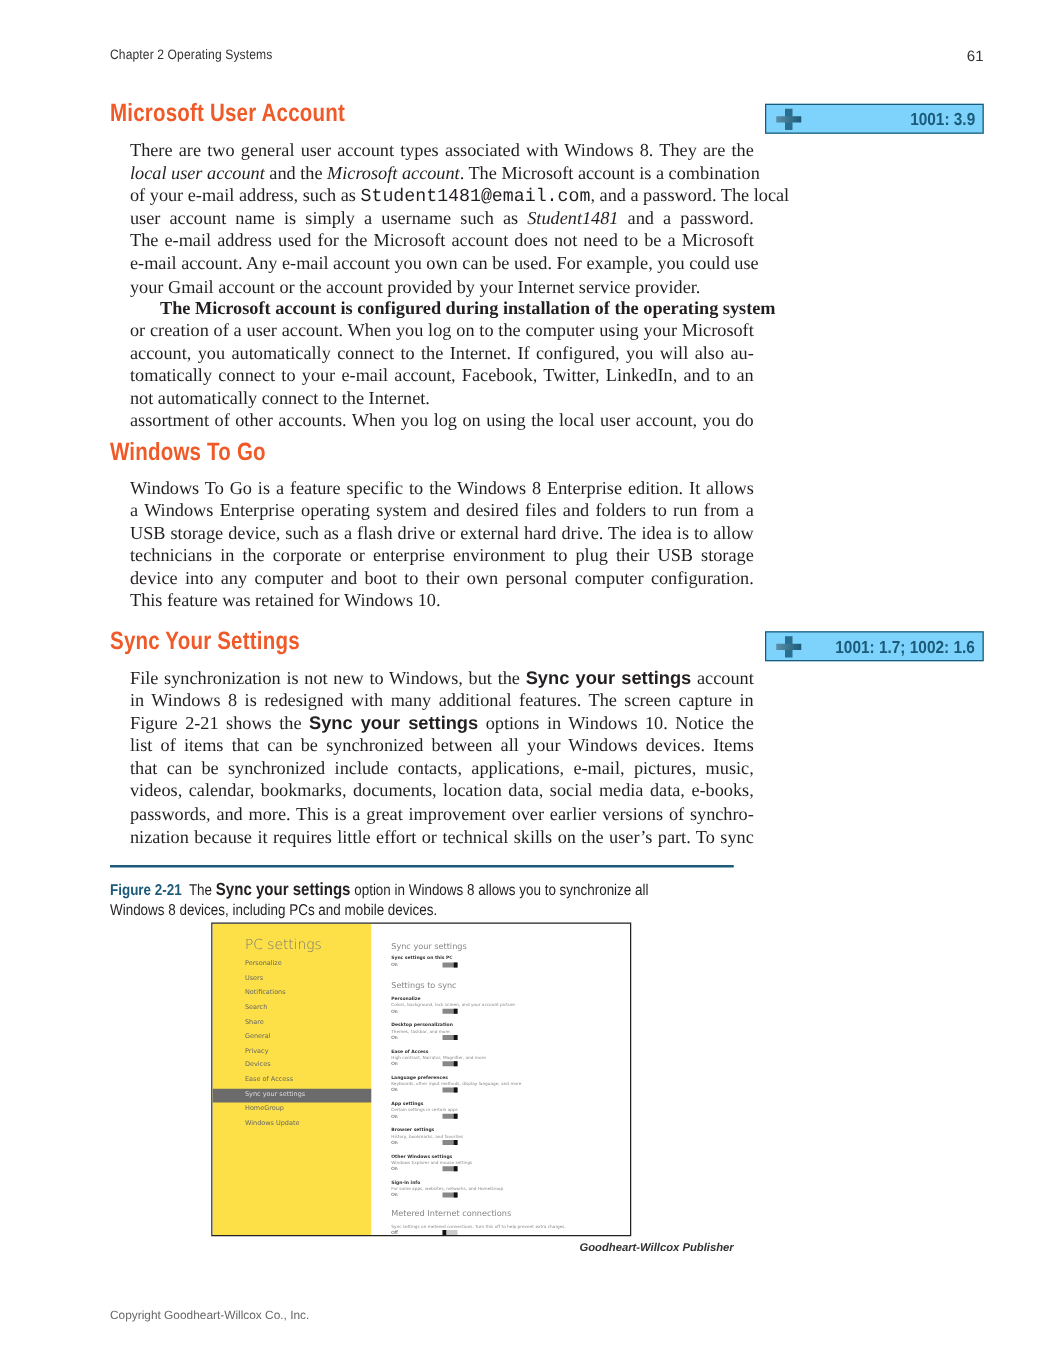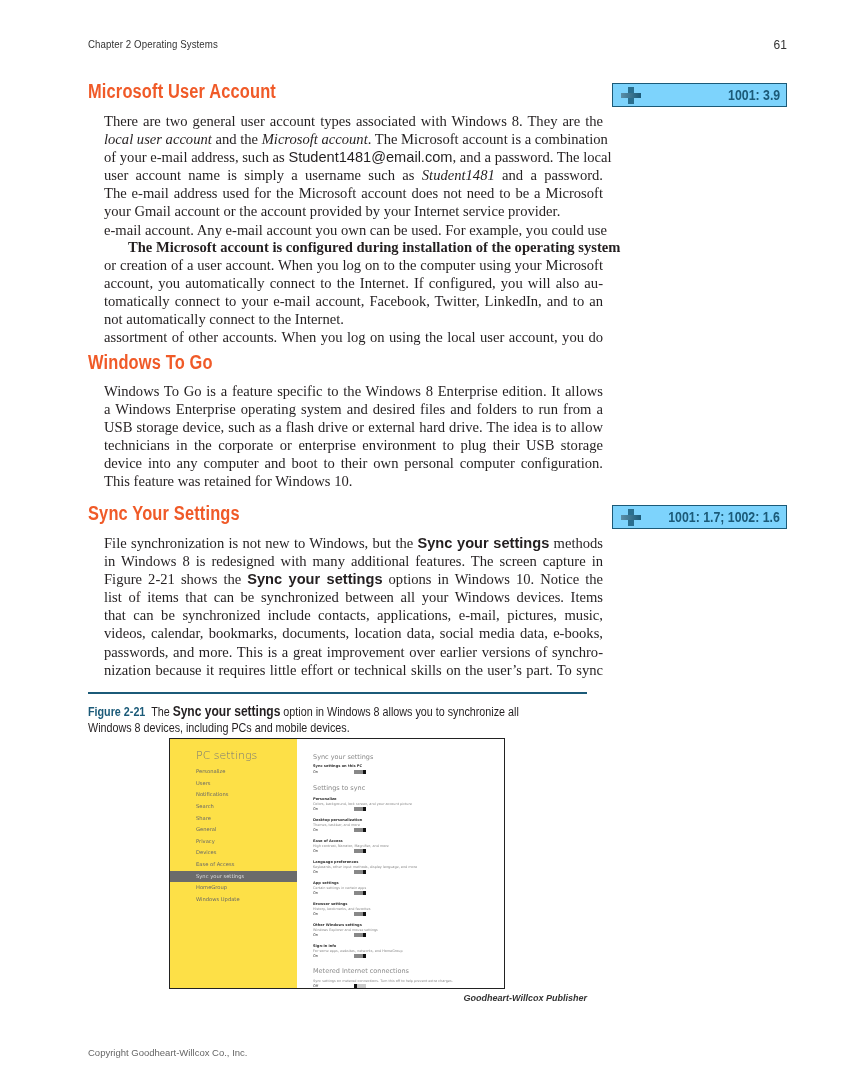--- a/index.html
+++ b/index.html
@@ -24,21 +24,21 @@
     }
 
     .para {
       font-family: "Liberation Serif", serif; font-size: 14.6px; line-height: 18.1px;
       text-align: justify; color: #231f20; hyphens: manual;
     }
     .para .line { display: block; white-space: nowrap; text-align: justify; text-align-last: justify; height: 18.1px; }
     .para .line.last { text-align-last: left; }
     .para .indent { padding-left: 24px; font-weight: bold; }
     .para i { font-style: italic; }
-    .sans { font-family: Liberation Sans, sans-serif; font-size: 14.6px; }
+    .sans { font-family: Liberation Mono, monospace; font-size: 14.6px; }
     .sansb { font-family: "Liberation Sans", sans-serif; font-weight: bold; font-size: 14.6px; }
 
     .correlation {
       position: absolute; left: 612px; width: 175px; height: 24px;
       border: 1.5px solid #1b5a78; background: #7dd3fc;
       display: flex; align-items: center; justify-content: space-between; padding: 0 6px 0 8px;
     }
     .correlation .label {
       font-family: "Liberation Sans", sans-serif; font-weight: bold; font-size: 14px; color: #1b5a78;
       transform: scaleX(0.88); transform-origin: right; white-space: nowrap;
@@ -99,22 +99,22 @@
   <span class="plus-icon"></span>
   <span class="label">1001: 3.9</span>
 </div>
 
 <div class="col para" style="top:112px;">
   <span class="line">There are two general user account types associated with Windows 8. They are the</span>
   <span class="line"><i>local user account</i><span> and the </span><i>Microsoft account</i><span>. The Microsoft account is a combination</span></span>
   <span class="line"><span>of your e-mail address, such as </span><span class="sans">Student1481@email.com</span><span>, and a password. The local</span></span>
   <span class="line"><span>user account name is simply a username such as</span> <i>Student1481</i><span> and a password.</span></span>
   <span class="line">The e-mail address used for the Microsoft account does not need to be a Microsoft</span>
+  <span class="line">e-mail account. Any e-mail account you own can be used. For example, you could use</span>
   <span class="line last">your Gmail account or the account provided by your Internet service provider.</span>
-  <span class="line">e-mail account. Any e-mail account you own can be used. For example, you could use</span>
 </div>
 
 <div class="col para" style="top:238px;">
   <span class="line indent">The Microsoft account is configured during installation of the operating system</span>
   <span class="line">or creation of a user account. When you log on to the computer using your Microsoft</span>
   <span class="line">account, you automatically connect to the Internet. If configured, you will also au-</span>
   <span class="line">tomatically connect to your e-mail account, Facebook, Twitter, LinkedIn, and to an</span>
   <span class="line last">not automatically connect to the Internet.</span>
   <span class="line">assortment of other accounts. When you log on using the local user account, you do</span>
 </div>
@@ -129,21 +129,21 @@
   <span class="line last">This feature was retained for Windows 10.</span>
 </div>
 
 <div class="h2" style="top:502px;">Sync Your Settings</div>
 <div class="correlation" style="top:505px;">
   <span class="plus-icon"></span>
   <span class="label">1001: 1.7; 1002: 1.6</span>
 </div>
 
 <div class="col para" style="top:534px;">
-  <span class="line"><span>File synchronization is not new to Windows, but the </span><span class="sansb">Sync your settings</span><span> methods</span></span>
+  <span class="line"><span>File synchronization is not new to Windows, but the </span><span class="sansb">Sync your settings</span><span> account</span></span>
   <span class="line">in Windows 8 is redesigned with many additional features. The screen capture in</span>
   <span class="line"><span>Figure 2-21 shows the </span><span class="sansb">Sync your settings</span><span> options in Windows 10. Notice the</span></span>
   <span class="line">list of items that can be synchronized between all your Windows devices. Items</span>
   <span class="line">that can be synchronized include contacts, applications, e-mail, pictures, music,</span>
   <span class="line">videos, calendar, bookmarks, documents, location data, social media data, e-books,</span>
   <span class="line">passwords, and more. This is a great improvement over earlier versions of synchro-</span>
   <span class="line">nization because it requires little effort or technical skills on the user’s part. To sync</span>
 </div>
 
 <div class="figure-rule"></div>

